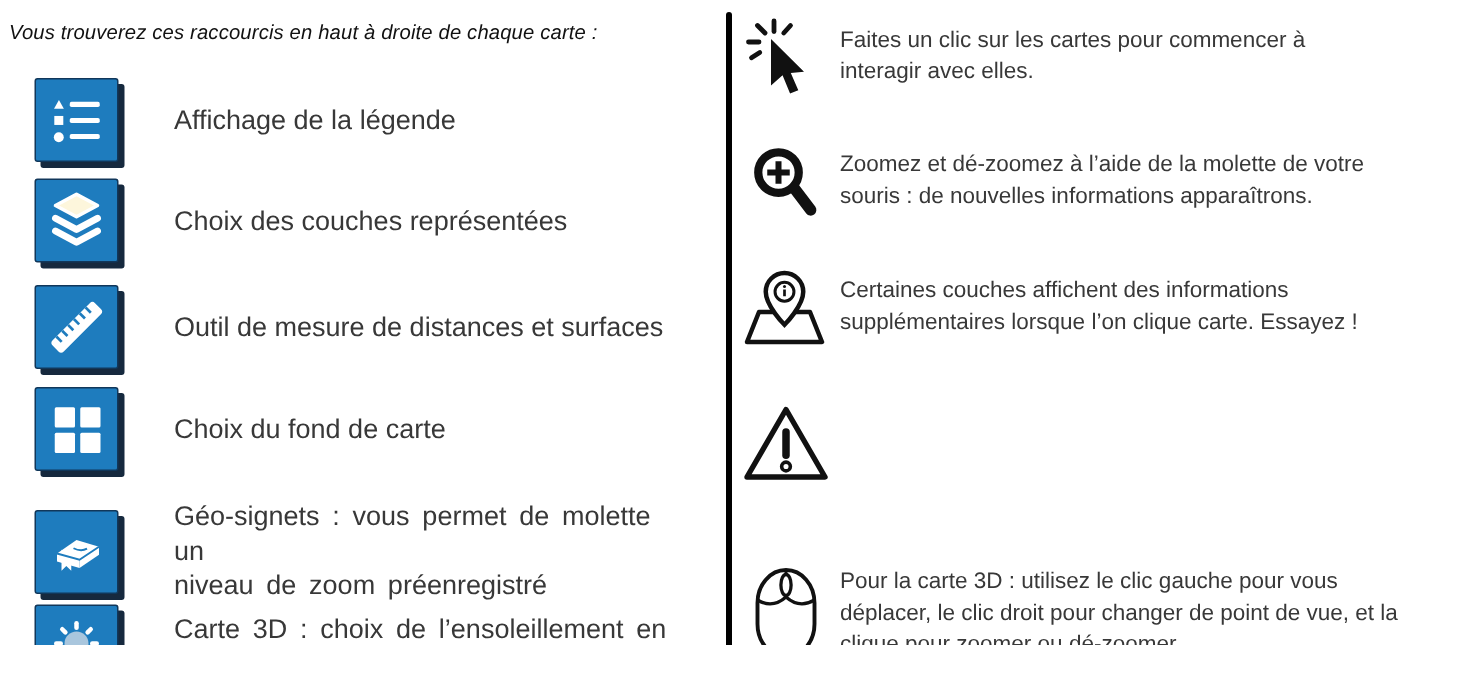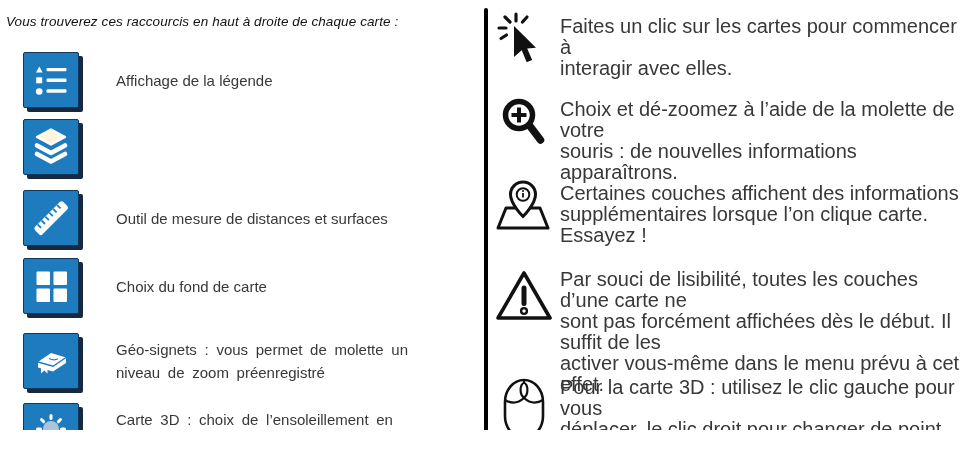--- a/index.html
+++ b/index.html
@@ -14,36 +14,36 @@
     font-size:13.5px;font-style:italic;color:#111;letter-spacing:.1px;
   }
   .lrow{position:absolute;left:23px;display:flex;align-items:center;}
   .tile{
     width:54px;height:54px;flex:0 0 54px;background:#1e7cbe;
     border:1px solid #11375a;border-radius:2px;
     box-shadow:4px 4px 0 0 #16293e;
     display:flex;align-items:center;justify-content:center;
   }
   .llabel{
-    margin-left:37px;font-size:15px;color:#383838;line-height:23px;
+    margin-left:37px;font-size:18px;color:#383838;line-height:23px;
     white-space:nowrap;
   }
   .llabel.twolines{
     white-space:pre-line;width:335px;word-spacing:3.5px;
   }
   
   .divider{
     position:absolute;left:484px;top:8px;width:4px;height:434px;
     background:#000;border-radius:2px;
   }
   
   .rrow-icon{position:absolute;}
   .rtext{
     position:absolute;left:560px;width:402px;
-    font-size:20px;line-height:21px;color:#383838;white-space:pre-line;
+    font-size:15px;line-height:21px;color:#383838;white-space:pre-line;
   }
 </style>
 </head>
 <body>
 
 <div class="page">
 
   <div class="lheader">Vous trouverez ces raccourcis en haut à droite de chaque carte :</div>
 
   <div class="lrow" style="top:52px">
@@ -61,20 +61,21 @@
   </div>
 
   <div class="lrow" style="top:119px">
     <div class="tile">
       <svg width="54" height="54" viewBox="0 0 54 54">
         <polygon points="27,9.5 41,17 27,24.5 13,17" fill="#fdf6dc" stroke="#fff" stroke-width="2.4" stroke-linejoin="round"></polygon>
         <path d="M13,25.5 L27,33 L41,25.5" fill="none" stroke="#fff" stroke-width="4.6" stroke-linecap="round" stroke-linejoin="round"></path>
         <path d="M13,34 L27,41.5 L41,34" fill="none" stroke="#fff" stroke-width="4.6" stroke-linecap="round" stroke-linejoin="round"></path>
       </svg>
     </div>
+    <div class="llabel">Choix des couches représentées</div>
   </div>
 
   <div class="lrow" style="top:258px">
     <div class="tile">
       <svg width="54" height="54" viewBox="0 0 54 54">
         <rect x="12.5" y="12.5" width="13.5" height="13.5" rx="1" fill="#fff"></rect>
         <rect x="29.5" y="12.5" width="13.5" height="13.5" rx="1" fill="#fff"></rect>
         <rect x="12.5" y="29.5" width="13.5" height="13.5" rx="1" fill="#fff"></rect>
         <rect x="29.5" y="29.5" width="13.5" height="13.5" rx="1" fill="#fff"></rect>
       </svg>
@@ -154,21 +155,21 @@
 interagir avec elles.</div>
 
   <div class="rrow-icon" style="left:499px;top:95px">
     <svg width="52" height="54" viewBox="0 0 52 54">
       <circle cx="20" cy="20" r="13.5" fill="none" stroke="#111" stroke-width="5.5"></circle>
       <line x1="12.5" y1="20" x2="27.5" y2="20" stroke="#111" stroke-width="4"></line>
       <line x1="20" y1="12.5" x2="20" y2="27.5" stroke="#111" stroke-width="4"></line>
       <line x1="30.5" y1="30.5" x2="41.5" y2="45" stroke="#111" stroke-width="7.5" stroke-linecap="round"></line>
     </svg>
   </div>
-  <div class="rtext" style="top:99px">Choix et dé-zoomez à l’aide de la molette de votre
+  <div class="rtext" style="top:99px">Zoomez et dé-zoomez à l’aide de la molette de votre
 souris : de nouvelles informations apparaîtrons.</div>
 
   <div class="rrow-icon" style="left:495px;top:179px">
     <svg width="58" height="52" viewBox="0 0 58 52">
       <polygon points="11,29 45,29 53,49 3,49" fill="#fff" stroke="#111" stroke-width="3" stroke-linejoin="round"></polygon>
       <path d="M28,3 a12.5,12.5 0 0 1 12.5,12.5 C40.5,25 28,37.5 28,37.5 C28,37.5 15.5,25 15.5,15.5 A12.5,12.5 0 0 1 28,3 Z" fill="#fff" stroke="#111" stroke-width="3"></path>
       <circle cx="28" cy="15.5" r="6.3" fill="none" stroke="#111" stroke-width="2"></circle>
       <line x1="28" y1="14" x2="28" y2="18.5" stroke="#111" stroke-width="1.8"></line>
       <circle cx="28" cy="12" r="1" fill="#111"></circle>
     </svg>
@@ -176,23 +177,20 @@
   <div class="rtext" style="top:183px">Certaines couches affichent des informations
 supplémentaires lorsque l’on clique carte. Essayez !</div>
 
   <div class="rrow-icon" style="left:494px;top:268px">
     <svg width="60" height="56" viewBox="0 0 60 56">
       <path d="M30,5 L56,50 L4,50 Z" fill="none" stroke="#111" stroke-width="3.6" stroke-linejoin="round"></path>
       <line x1="30" y1="20" x2="30" y2="35.5" stroke="#111" stroke-width="5" stroke-linecap="round"></line>
       <circle cx="30" cy="43" r="2.9" fill="none" stroke="#111" stroke-width="2.4"></circle>
     </svg>
   </div>
-  <div class="rtext" style="top:269px">Par souci de lisibilité, toutes les couches d’une carte ne
-sont pas forcément affichées  dès le début. Il suffit de les
-activer vous-même dans le menu prévu à cet effet.</div>
 
   <div class="rrow-icon" style="left:502px;top:377px">
     <svg width="44" height="64" viewBox="0 0 44 64">
       <rect x="3" y="3" width="38" height="58" rx="19" ry="22" fill="none" stroke="#111" stroke-width="2.6"></rect>
       <line x1="22" y1="3" x2="22" y2="22" stroke="#111" stroke-width="2"></line>
       <ellipse cx="22" cy="13" rx="3.4" ry="7" fill="#fff" stroke="#111" stroke-width="2.2"></ellipse>
       <path d="M3,23 Q13,29 22,21" fill="none" stroke="#111" stroke-width="2.2"></path>
       <path d="M41,23 Q31,29 22,21" fill="none" stroke="#111" stroke-width="2.2"></path>
     </svg>
   </div>

